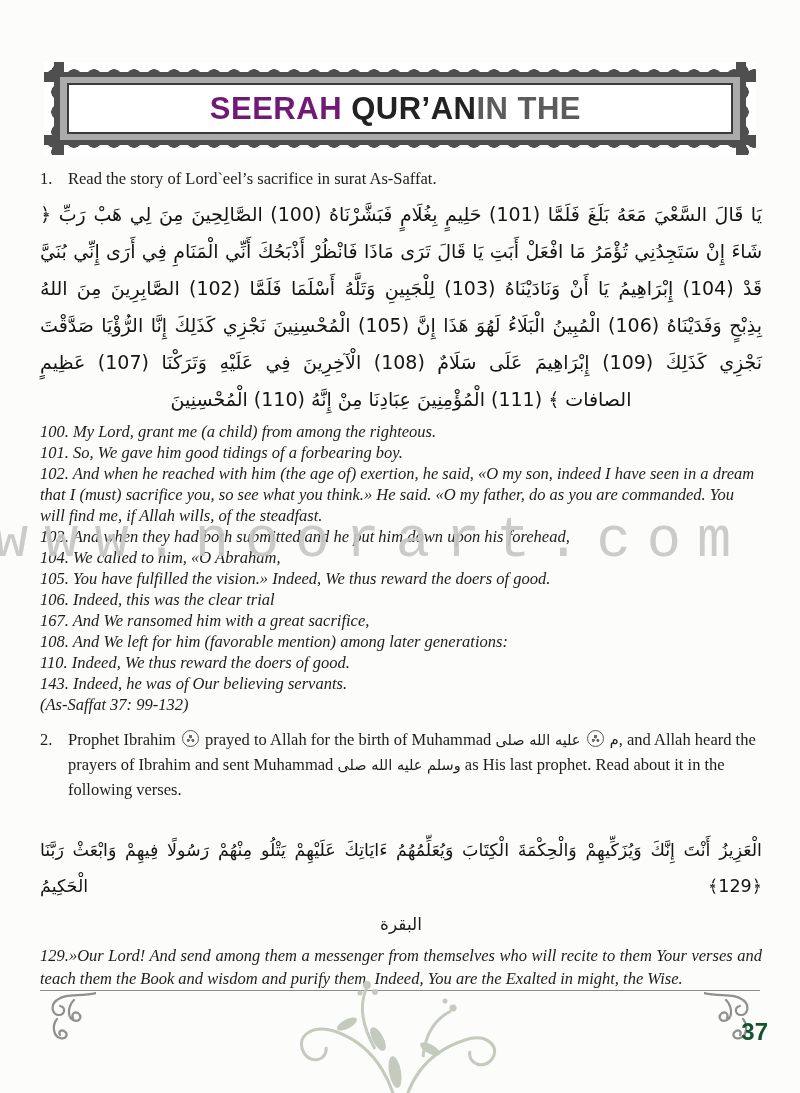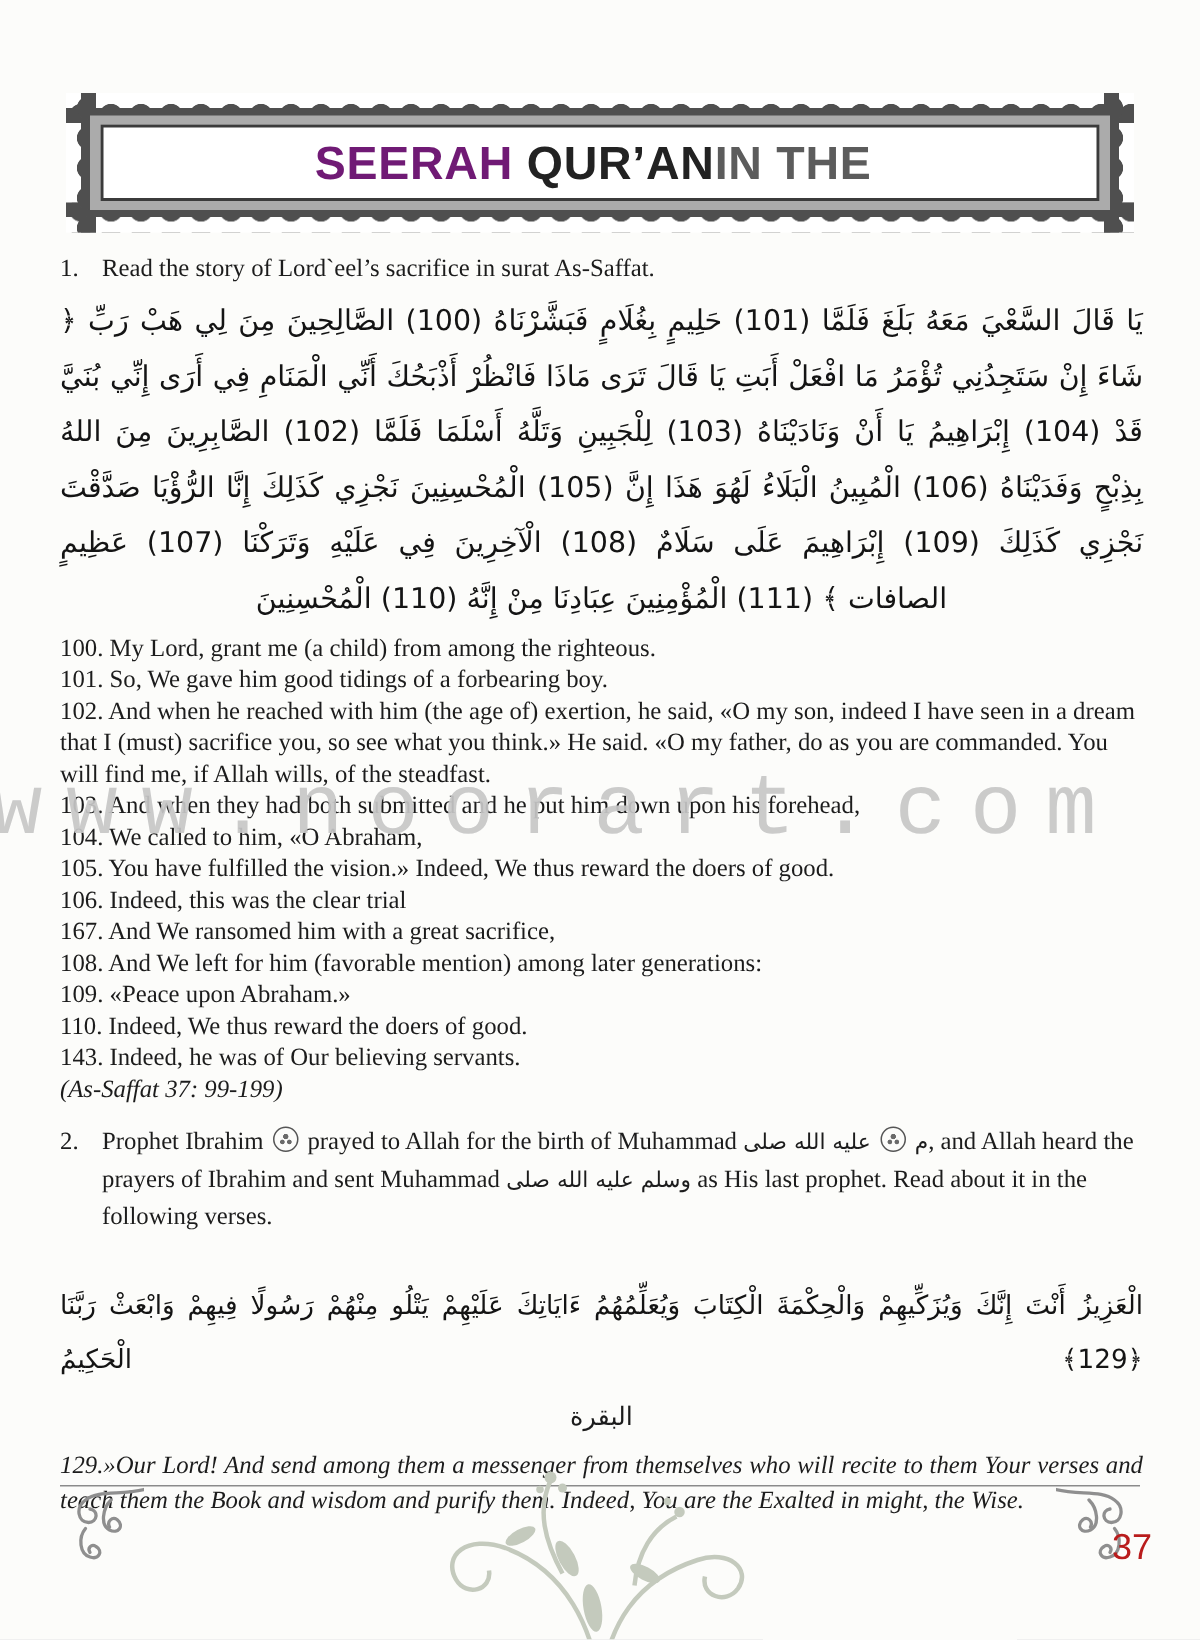--- a/index.html
+++ b/index.html
@@ -31,41 +31,41 @@
   
   .content{position:absolute; left:40px; right:38px; top:168px;}
   .list{position:relative; padding-left:28px; font-size:16.5px; line-height:22px;}
   .list .num{position:absolute; left:0; top:0;}
   .ar{direction:ltr; font-family:"DejaVu Sans",sans-serif; font-size:19px; line-height:37px;
     text-align:justify; color:#141414;}
   .ar-passage{margin-top:6px; text-align-last:center;}
   .ar-verse{margin-top:30px; text-align-last:justify; font-size:17.5px; line-height:36px;}
   .ar-inline{display:inline; font-family:"DejaVu Sans",sans-serif; font-size:14.5px; line-height:22px;}
   .surah-name{margin-top:6px; text-align:center; font-family:"DejaVu Sans",sans-serif; font-size:17px; line-height:28px;}
-  .translations{margin-top:3px; font-size:16.5px; line-height:21px;}
+  .translations{margin-top:3px; font-style:italic; font-size:16.5px; line-height:21px;}
   .trans-line{white-space:normal;}
   .reference{font-style:italic; font-size:16.5px; line-height:21px;}
   .item2{margin-top:12px; font-size:16.5px; line-height:25px;}
   .trans129{margin-top:6px; font-style:italic; font-size:16.5px; line-height:23px; text-align:justify;}
   .seal{display:inline-block; width:15px; height:15px; border:1.2px solid #555; border-radius:50%;
     vertical-align:-2px; margin:0 2px;
     background-image:radial-gradient(circle at 50% 38%,#6a6a6a 1.6px,rgba(0,0,0,0) 2px),
                      radial-gradient(circle at 35% 62%,#6a6a6a 1.3px,rgba(0,0,0,0) 1.8px),
                      radial-gradient(circle at 66% 62%,#6a6a6a 1.3px,rgba(0,0,0,0) 1.8px);}
   
   .watermark{position:absolute; left:-6px; top:512px; width:812px; z-index:6;
     font-family:"Liberation Mono",monospace; font-size:57px; line-height:58px; letter-spacing:16px;
     color:#c7c7c7; opacity:.92; white-space:nowrap; pointer-events:none;}
   
   .footer-rule{position:absolute; left:40px; right:40px; top:990px; height:0; border-top:1.6px solid #8b8b8b;}
   .flourish{position:absolute; top:991px;}
   .flourish.left{left:44px;}
   .flourish.right{right:44px; transform:scaleX(-1);}
   .page-number{position:absolute; right:32px; top:1018px; font-family:"Liberation Sans",sans-serif;
-    font-weight:400; font-size:24px; color:#b91c1c;}
+    font-weight:700; font-size:24px; color:#14532d;}
   .floral{position:absolute; left:50%; transform:translateX(-50%); bottom:-34px;}
 </style>
 </head>
 <body>
 
 <div class="page">
 
   <div class="header-frame">
     <div class="lace lace-top"></div>
     <div class="lace lace-bottom"></div>
@@ -91,25 +91,24 @@
     <div class="translations">
         <div class="trans-line">100. My Lord, grant me (a child) from among the righteous.</div>
         <div class="trans-line">101. So, We gave him good tidings of a forbearing boy.</div>
         <div class="trans-line">102. And when he reached with him (the age of) exertion, he said, «O my son, indeed I have seen in a dream that I (must) sacrifice you, so see what you think.»  He said. «O my father, do as you are commanded.  You will find me, if Allah wills, of the steadfast.</div>
         <div class="trans-line">103. And when they had both submitted and he put him down upon his forehead,</div>
         <div class="trans-line">104. We called to him, «O Abraham,</div>
         <div class="trans-line">105. You have fulfilled the vision.»  Indeed, We thus reward the doers of good.</div>
         <div class="trans-line">106. Indeed, this was the clear trial</div>
         <div class="trans-line">167. And We ransomed him with a great sacrifice,</div>
         <div class="trans-line">108. And We left for him (favorable mention) among later generations:</div>
-        <div class="trans-line">109. «Peace upon Abraham.»</div>
         <div class="trans-line">110. Indeed, We thus reward the doers of good.</div>
         <div class="trans-line">143.  Indeed, he was of Our believing servants.</div>
       </div>
-    <div class="reference">(As-Saffat 37: 99-199)</div>
+    <div class="reference">(As-Saffat 37: 99-132)</div>
 
     <div class="list item2">
       <span class="num">2.</span>
       <span>Prophet Ibrahim </span><span class="seal"></span><span> prayed to Allah for the birth of Muhammad </span><span class="ar-inline"><span dir="rtl" style="unicode-bidi: isolate;">صلى</span> <span dir="rtl" style="unicode-bidi: isolate;">الله</span> <span dir="rtl" style="unicode-bidi: isolate;">عليه</span></span> <span class="seal"></span> <span class="ar-inline"><span dir="rtl" style="unicode-bidi: isolate;">م</span></span><span>, and Allah heard the prayers of Ibrahim and sent Muhammad </span><span class="ar-inline"><span dir="rtl" style="unicode-bidi: isolate;">صلى</span> <span dir="rtl" style="unicode-bidi: isolate;">الله</span> <span dir="rtl" style="unicode-bidi: isolate;">عليه</span> <span dir="rtl" style="unicode-bidi: isolate;">وسلم</span></span><span> as His last prophet.  Read about it in the following verses.</span>
     </div>
 
     <div class="ar ar-verse"><span dir="rtl" style="unicode-bidi: isolate;">رَبَّنَا</span> <span dir="rtl" style="unicode-bidi: isolate;">وَابْعَثْ</span> <span dir="rtl" style="unicode-bidi: isolate;">فِيهِمْ</span> <span dir="rtl" style="unicode-bidi: isolate;">رَسُولًا</span> <span dir="rtl" style="unicode-bidi: isolate;">مِنْهُمْ</span> <span dir="rtl" style="unicode-bidi: isolate;">يَتْلُو</span> <span dir="rtl" style="unicode-bidi: isolate;">عَلَيْهِمْ</span> <span dir="rtl" style="unicode-bidi: isolate;">ءَايَاتِكَ</span> <span dir="rtl" style="unicode-bidi: isolate;">وَيُعَلِّمُهُمُ</span> <span dir="rtl" style="unicode-bidi: isolate;">الْكِتَابَ</span> <span dir="rtl" style="unicode-bidi: isolate;">وَالْحِكْمَةَ</span> <span dir="rtl" style="unicode-bidi: isolate;">وَيُزَكِّيهِمْ</span> <span dir="rtl" style="unicode-bidi: isolate;">إِنَّكَ</span> <span dir="rtl" style="unicode-bidi: isolate;">أَنْتَ</span> <span dir="rtl" style="unicode-bidi: isolate;">الْعَزِيزُ</span> <span dir="rtl" style="unicode-bidi: isolate;">الْحَكِيمُ</span> <span dir="rtl" style="unicode-bidi: isolate;">﴿129﴾</span></div>
     <div class="surah-name">البقرة</div>
 
     <div class="trans129">129.»Our Lord! And send among them a messenger from themselves who will recite to them Your verses and teach them the Book and wisdom and purify them.  Indeed, You are the Exalted in might, the Wise.</div>

